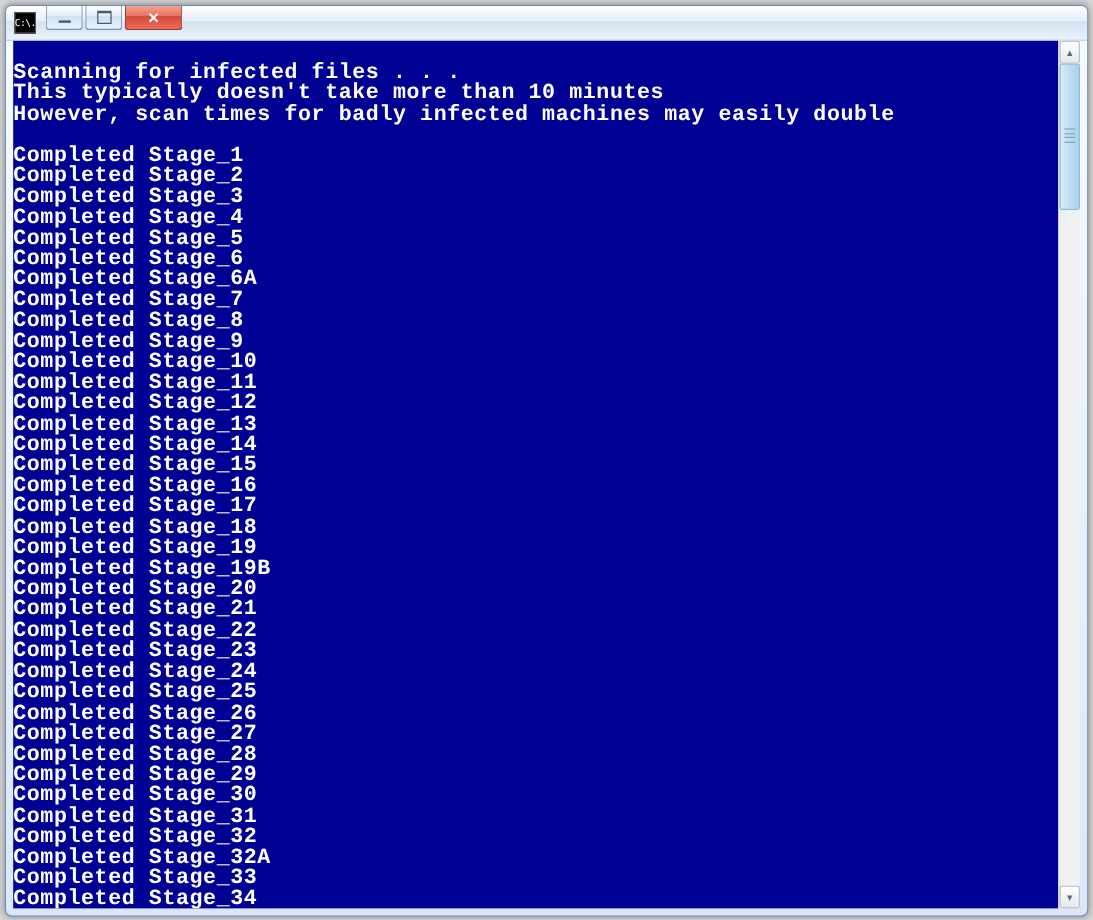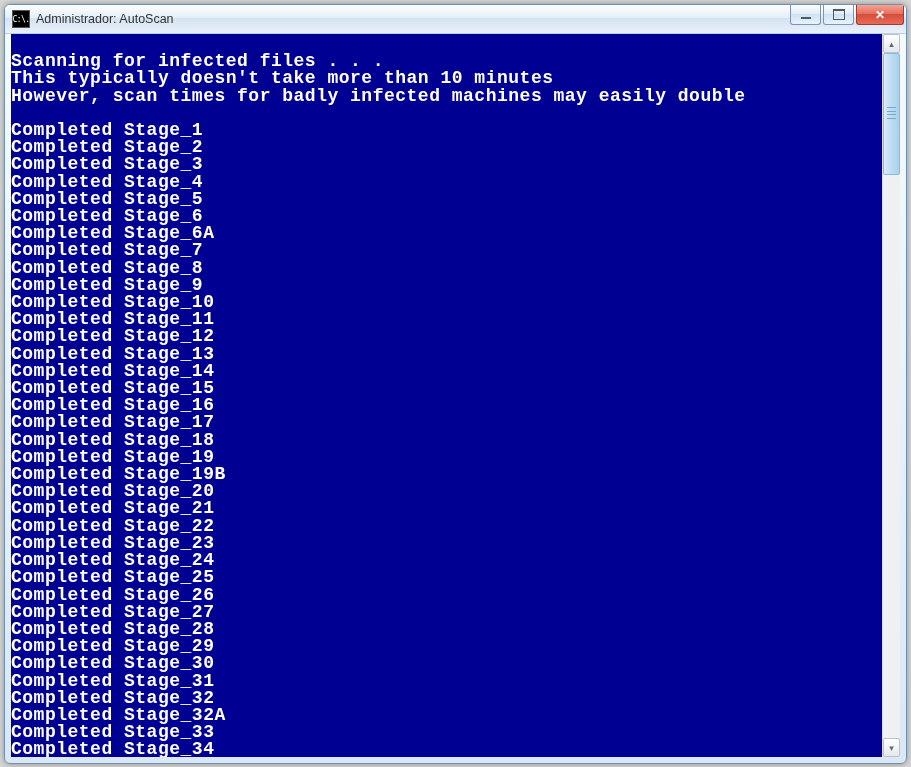--- a/index.html
+++ b/index.html
@@ -164,21 +164,20 @@
 </style>
 </head>
 <body>
 
 <div class="window">
 
   <div class="titlebar">
     <div class="app-icon">
       <span>C:\.</span>
     </div>
-    <div class="title-text">Administrador:  AutoScan</div>
     <div class="win-buttons">
       <div class="win-btn">
         <div class="min-glyph"></div>
       </div>
       <div class="win-btn">
         <div class="max-glyph"></div>
       </div>
       <div class="win-btn close">
         <div class="close-glyph">✕</div>
       </div>

